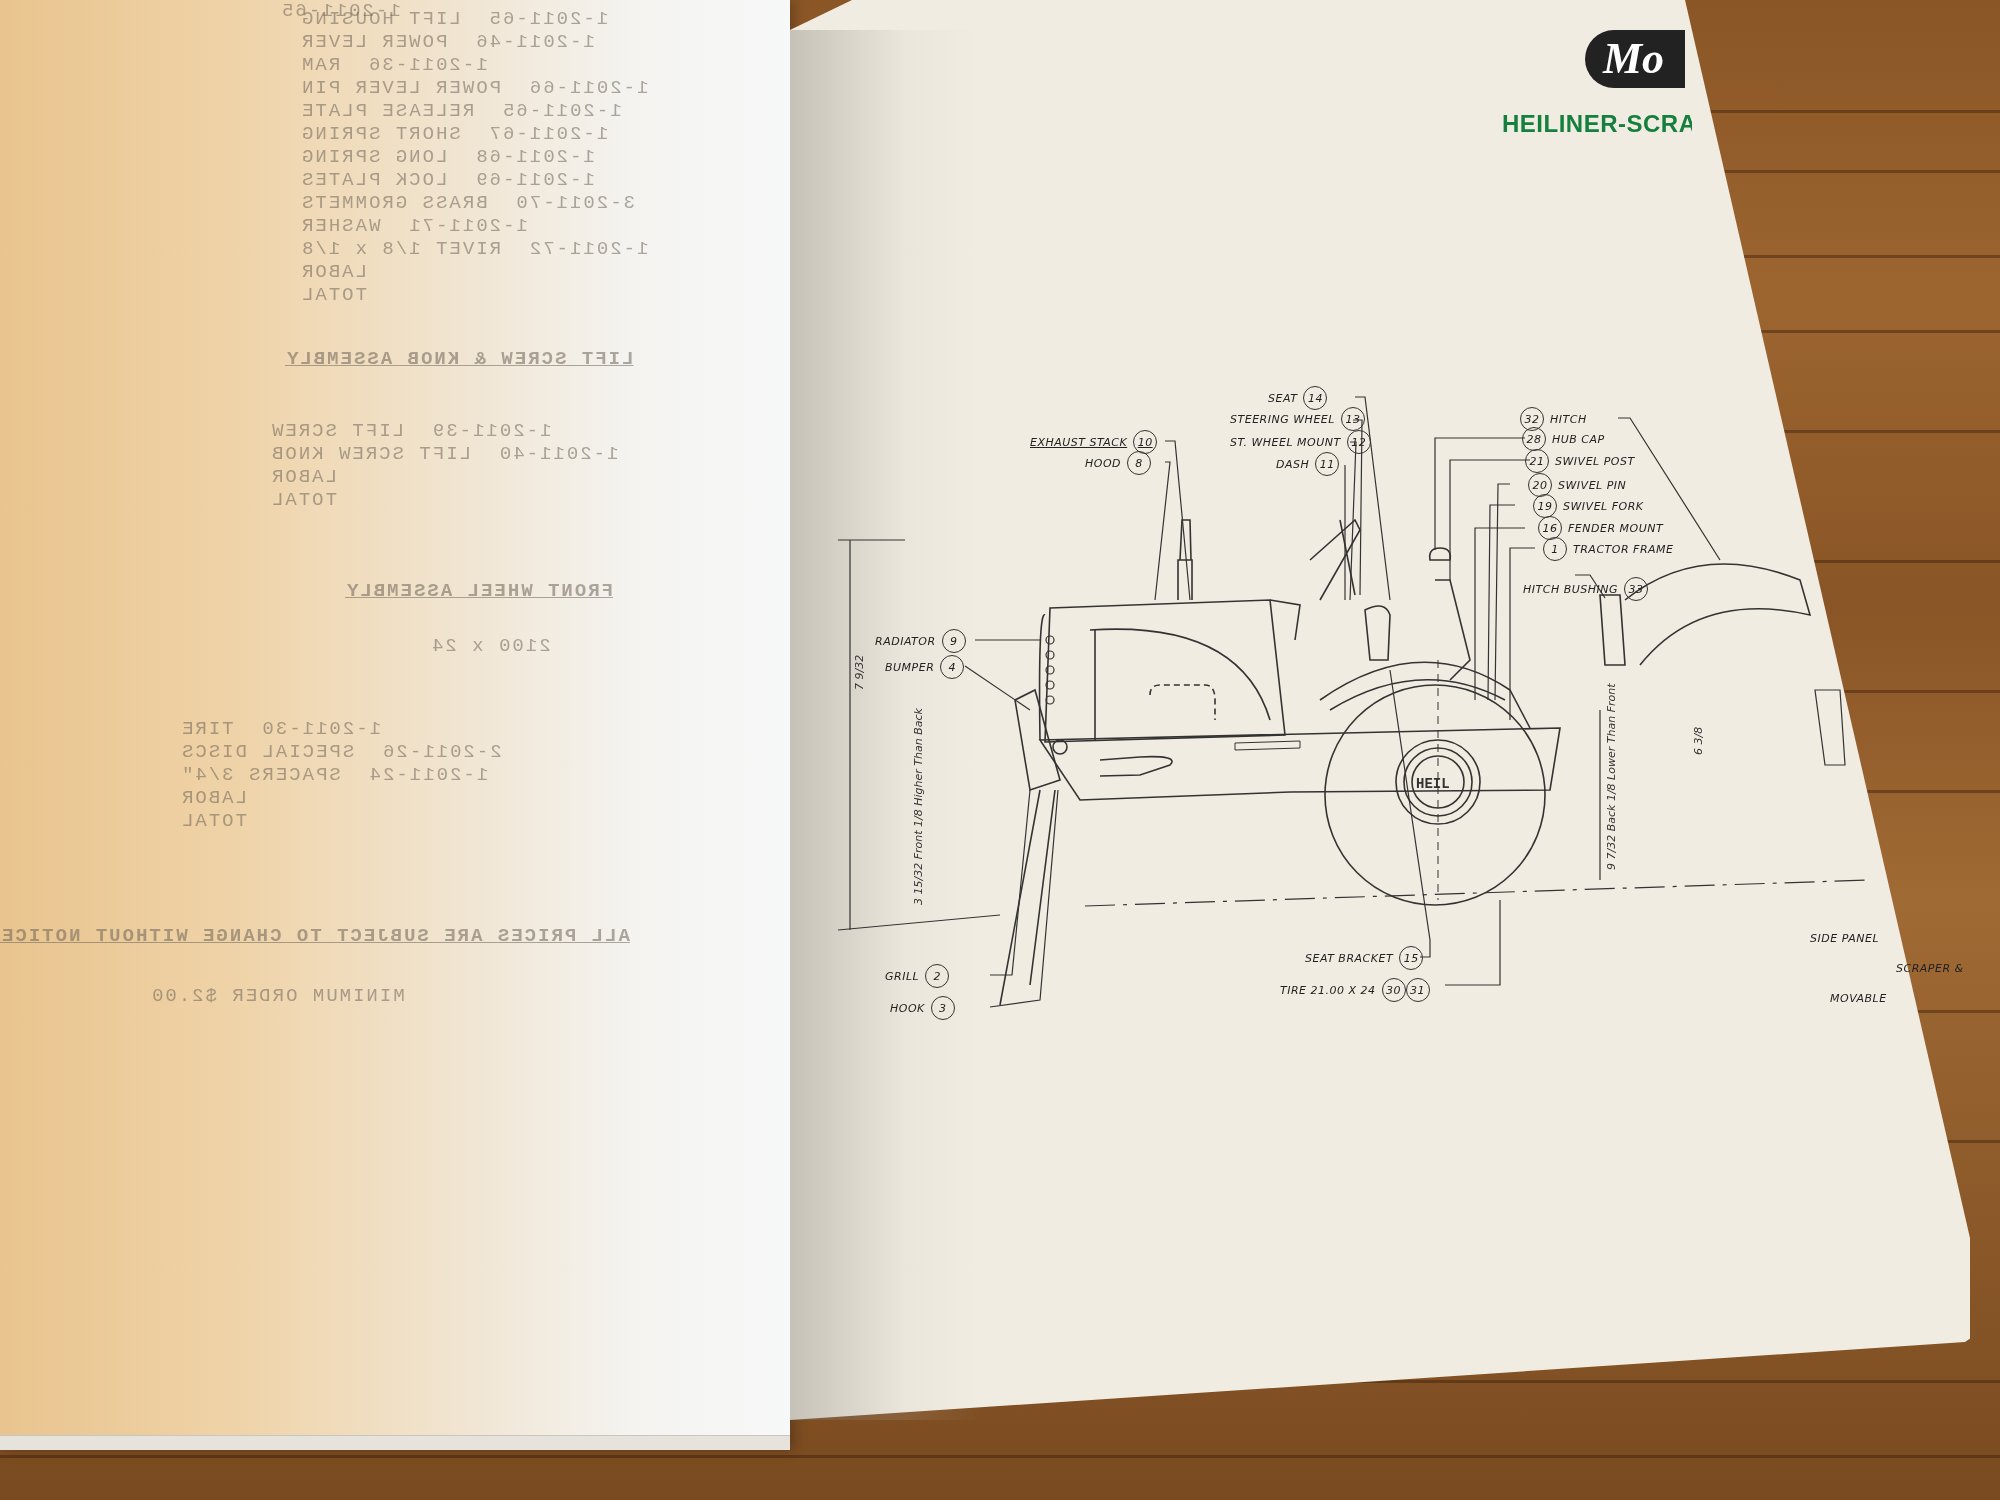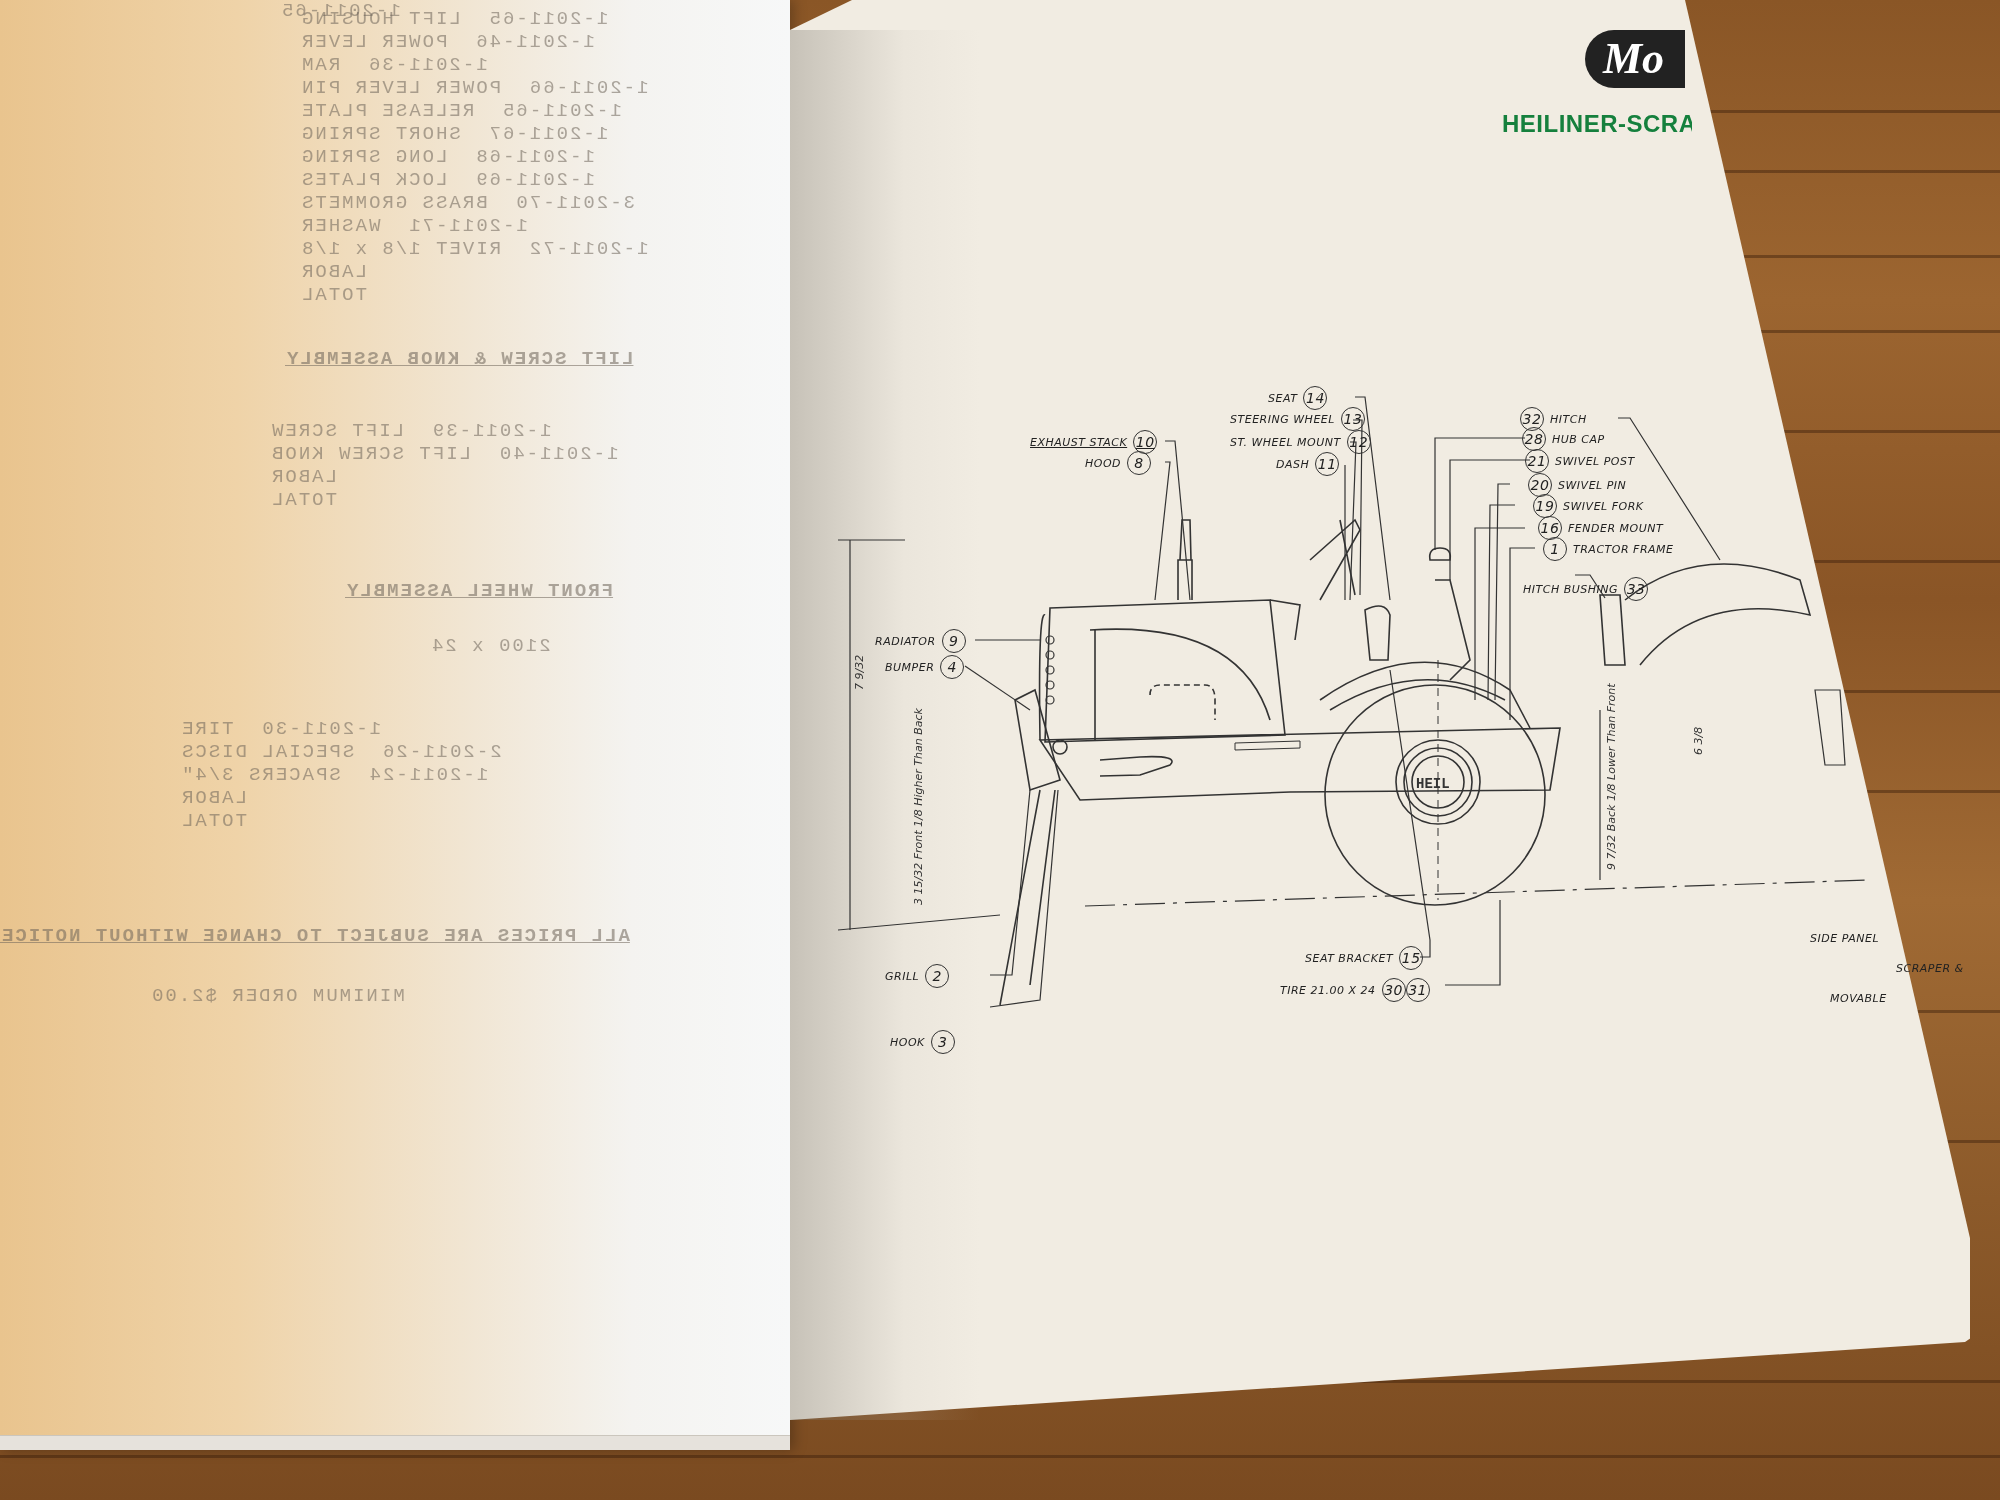--- a/index.html
+++ b/index.html
@@ -19,21 +19,21 @@
     clip-path:polygon(0 30px,62px 0,895px 0,1200px 1325px,1175px 1342px,0 1420px);}
   .gutter-shadow{position:absolute;left:790px;top:30px;width:190px;height:1390px;
     background:linear-gradient(90deg,rgba(120,115,105,0.35),rgba(200,195,185,0.15) 60%,rgba(0,0,0,0));}
   .logo{position:absolute;left:1585px;top:30px;width:100px;height:58px;background:#222;border-radius:30px 0 0 30px;
     color:#fff;font-family:"Liberation Serif",serif;font-style:italic;font-weight:bold;font-size:44px;line-height:58px;text-indent:18px;overflow:hidden;}
   .doc-title{position:absolute;left:1502px;top:110px;font-weight:bold;font-size:24px;color:#15803d;letter-spacing:0.5px;
     width:190px;overflow:hidden;white-space:nowrap;}
   .callout{position:absolute;display:flex;align-items:center;gap:6px;font-family:"DejaVu Sans",sans-serif;font-style:italic;
     font-size:11px;color:#222;text-transform:uppercase;letter-spacing:0.5px;white-space:nowrap;}
   .num{display:inline-flex;align-items:center;justify-content:center;width:22px;height:22px;border:1.5px solid #333;border-radius:50%;
-    font-size:14px;font-style:italic;}
+    font-size:11px;font-style:italic;}
   .callout.right{flex-direction:row-reverse;}
   .dim{position:absolute;font-family:"DejaVu Sans",sans-serif;font-style:italic;font-size:11px;color:#333;transform:rotate(-90deg);transform-origin:left top;white-space:nowrap;}
   svg.drawing{position:absolute;left:0;top:0;}
 </style>
 </head>
 <body>
 
 <div class="wood-line" style="top:110px"></div>
 <div class="wood-line" style="top:170px"></div>
 <div class="wood-line" style="top:255px"></div>
@@ -191,21 +191,21 @@
   <span class="num">9</span>
 </div>
 <div class="callout" style="left:885px;top:655px;">
   <span>Bumper</span>
   <span class="num">4</span>
 </div>
 <div class="callout" style="left:885px;top:964px;">
   <span>Grill</span>
   <span class="num">2</span>
 </div>
-<div class="callout" style="left:890px;top:996px;margin-top:34px;">
+<div class="callout" style="left:890px;top:996px;">
   <span>Hook</span>
   <span class="num">3</span>
 </div>
 
 <div class="callout" style="left:1268px;top:386px;">
   <span>Seat</span>
   <span class="num">14</span>
 </div>
 <div class="callout" style="left:1230px;top:407px;">
   <span>Steering Wheel</span>

